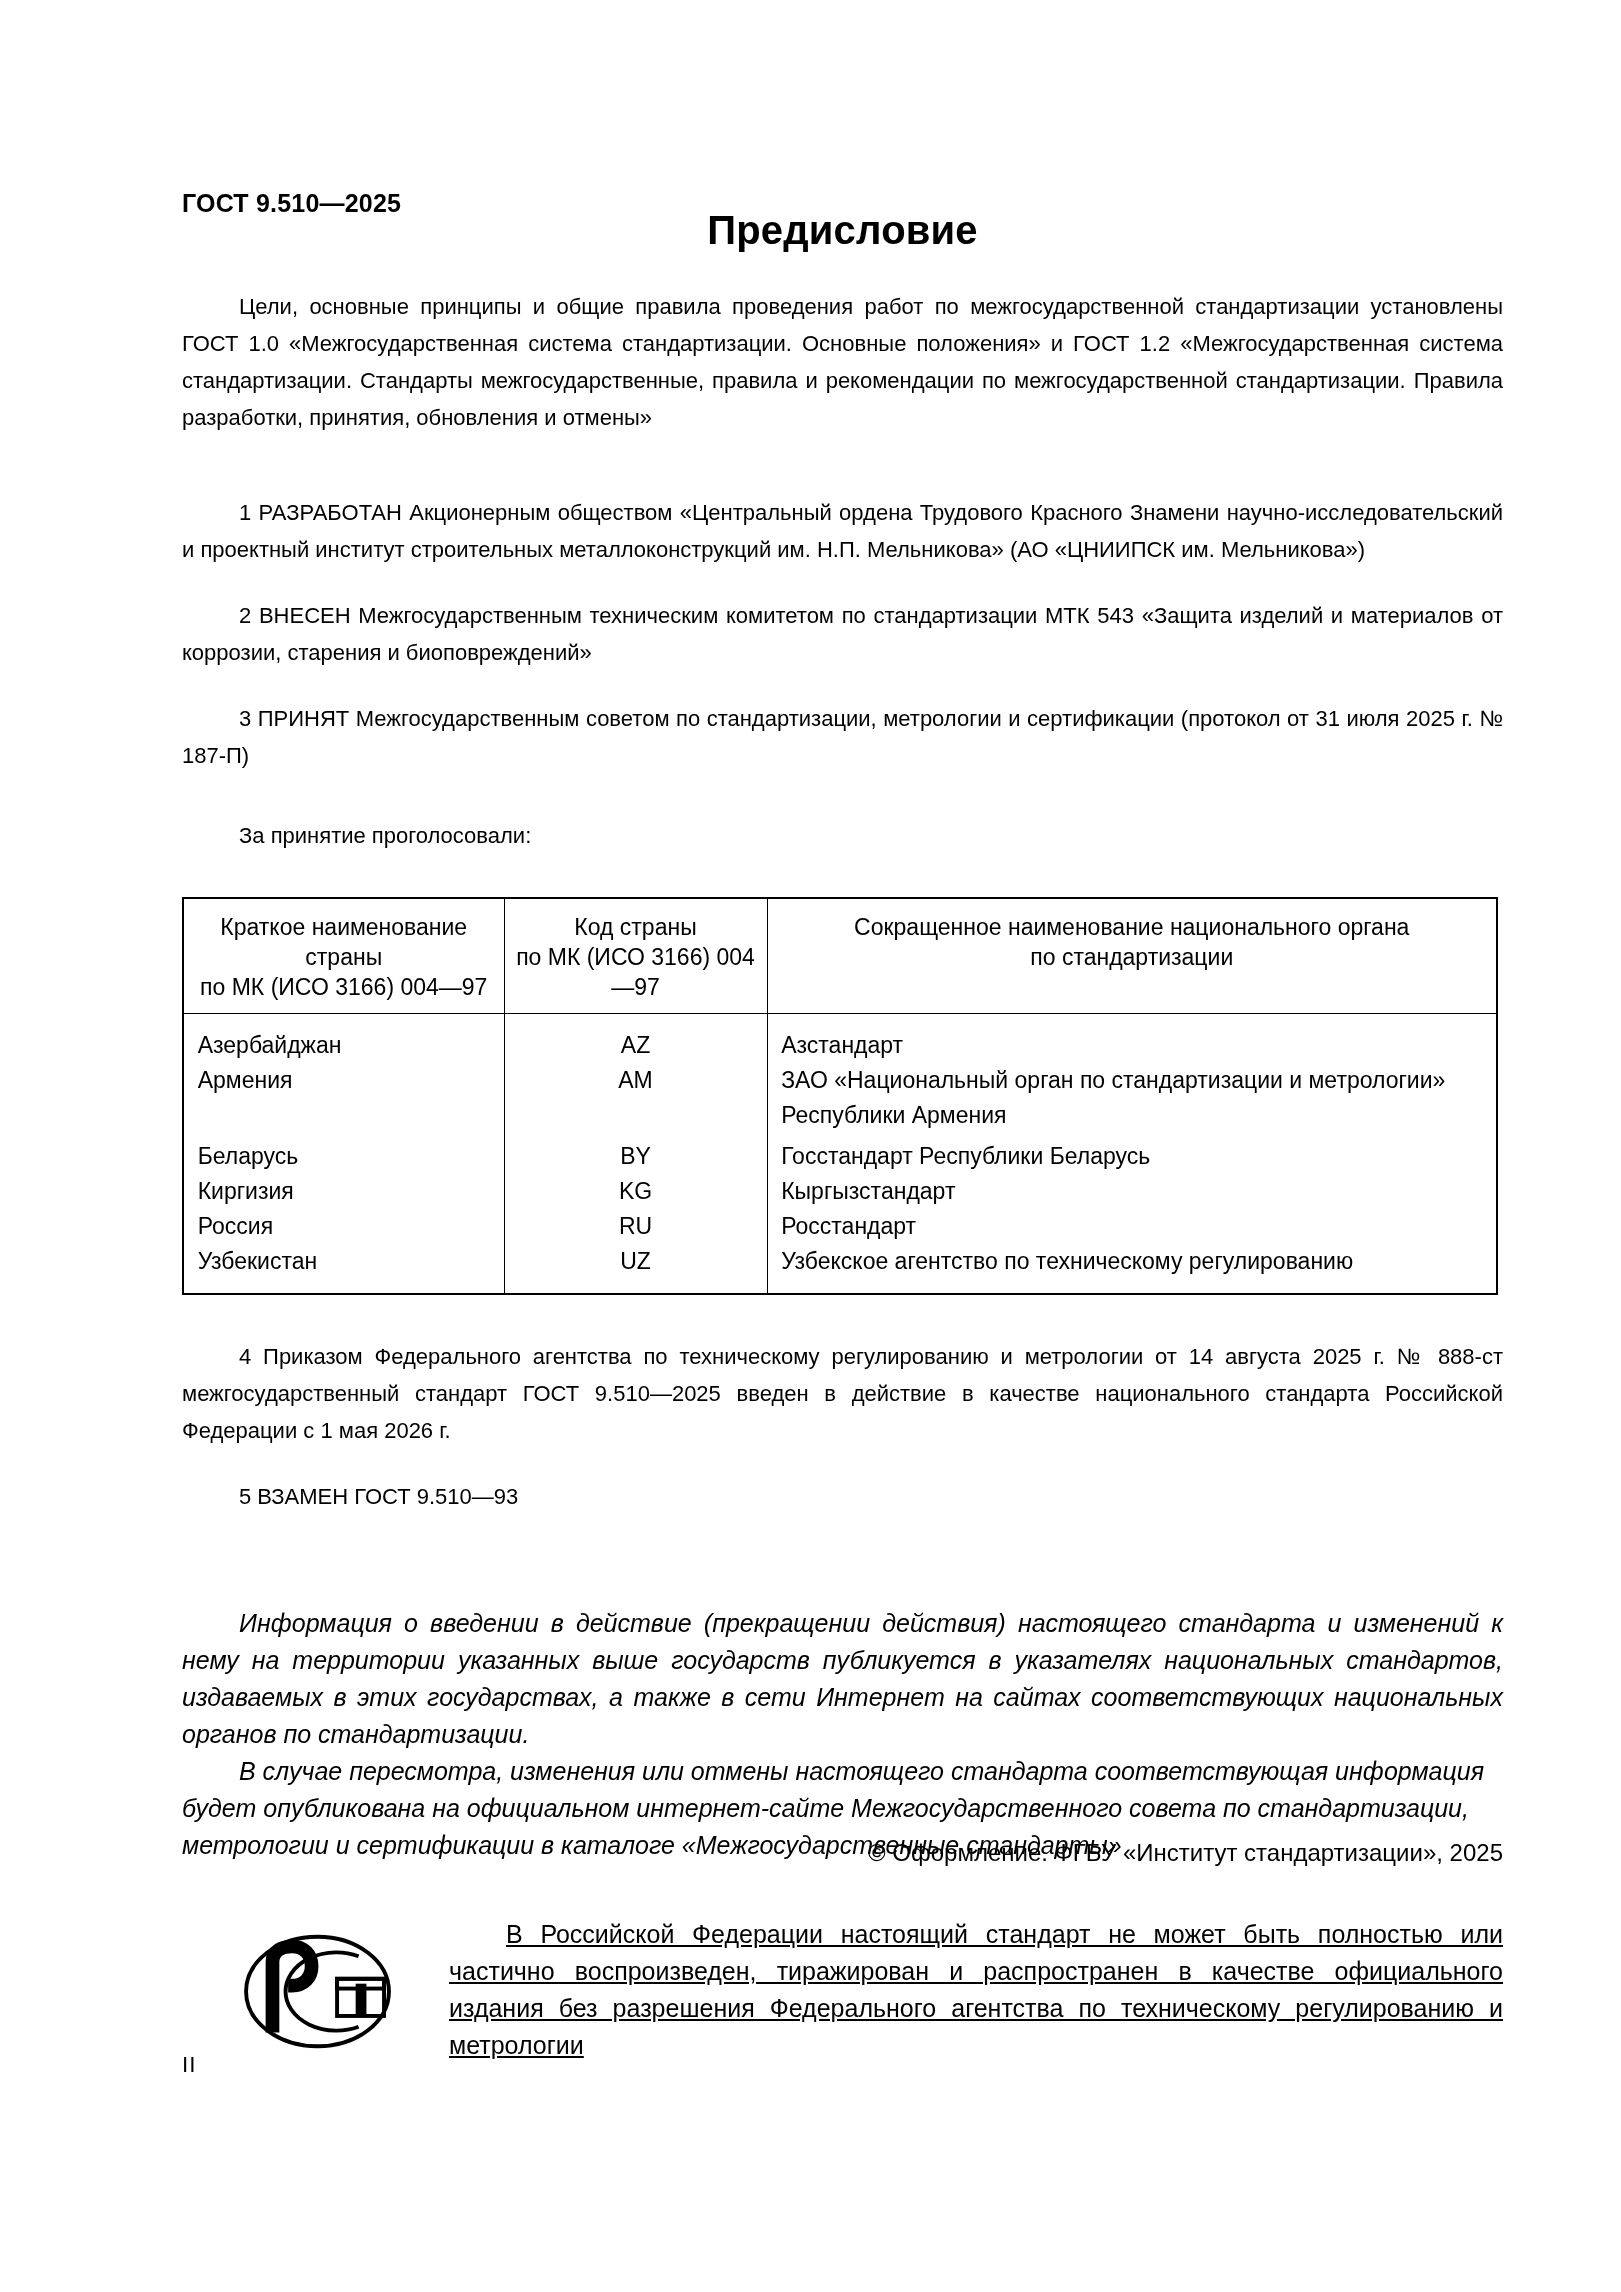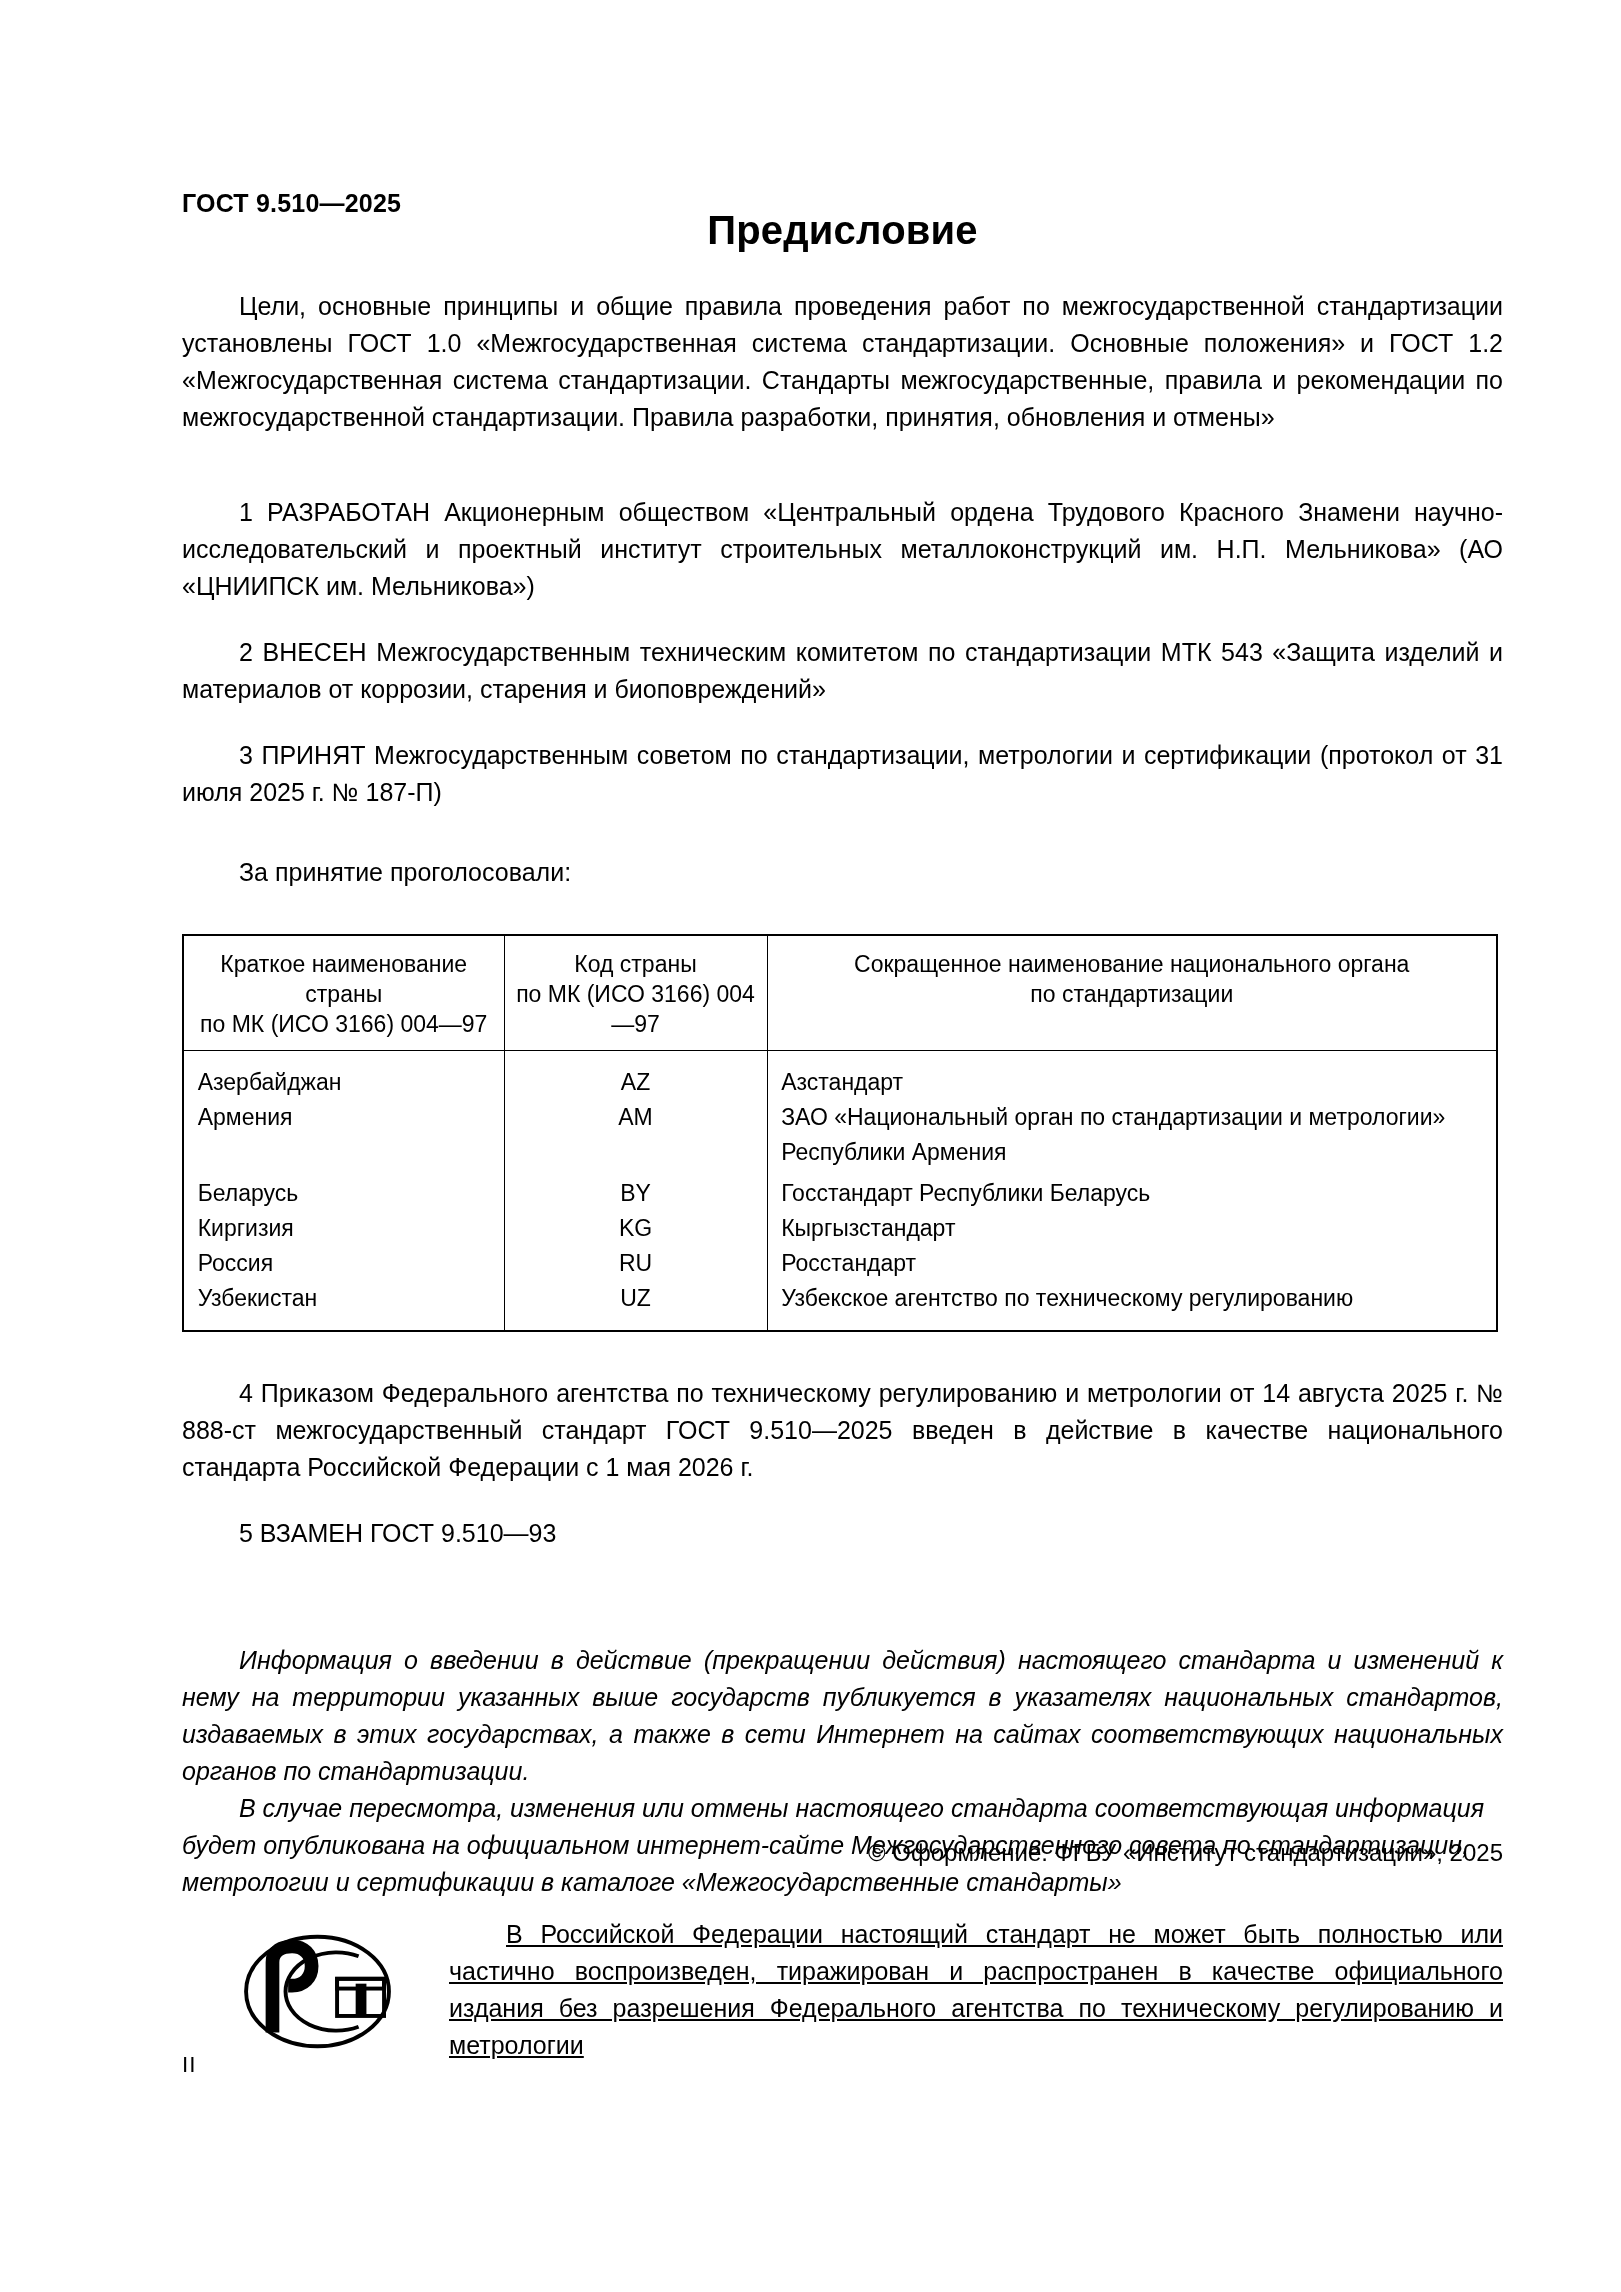--- a/index.html
+++ b/index.html
@@ -43,21 +43,21 @@
 
   h1.doc-title {
     font-size: 40px;
     font-weight: bold;
     text-align: center;
     margin: 0 0 35px 0;
     letter-spacing: 0.2px;
   }
 
   p.para {
-    font-size: 25px;
+    font-size: 22px;
     line-height: 37px;
     margin: 0;
     text-align: justify;
     text-justify: inter-word;
     hyphens: manual;
   }
   p.para.indent  { text-indent: 57px; }
   p.para.last    { text-align: left; }
   .gap-md { height: 29px; }
   .gap-lg { height: 43px; }

